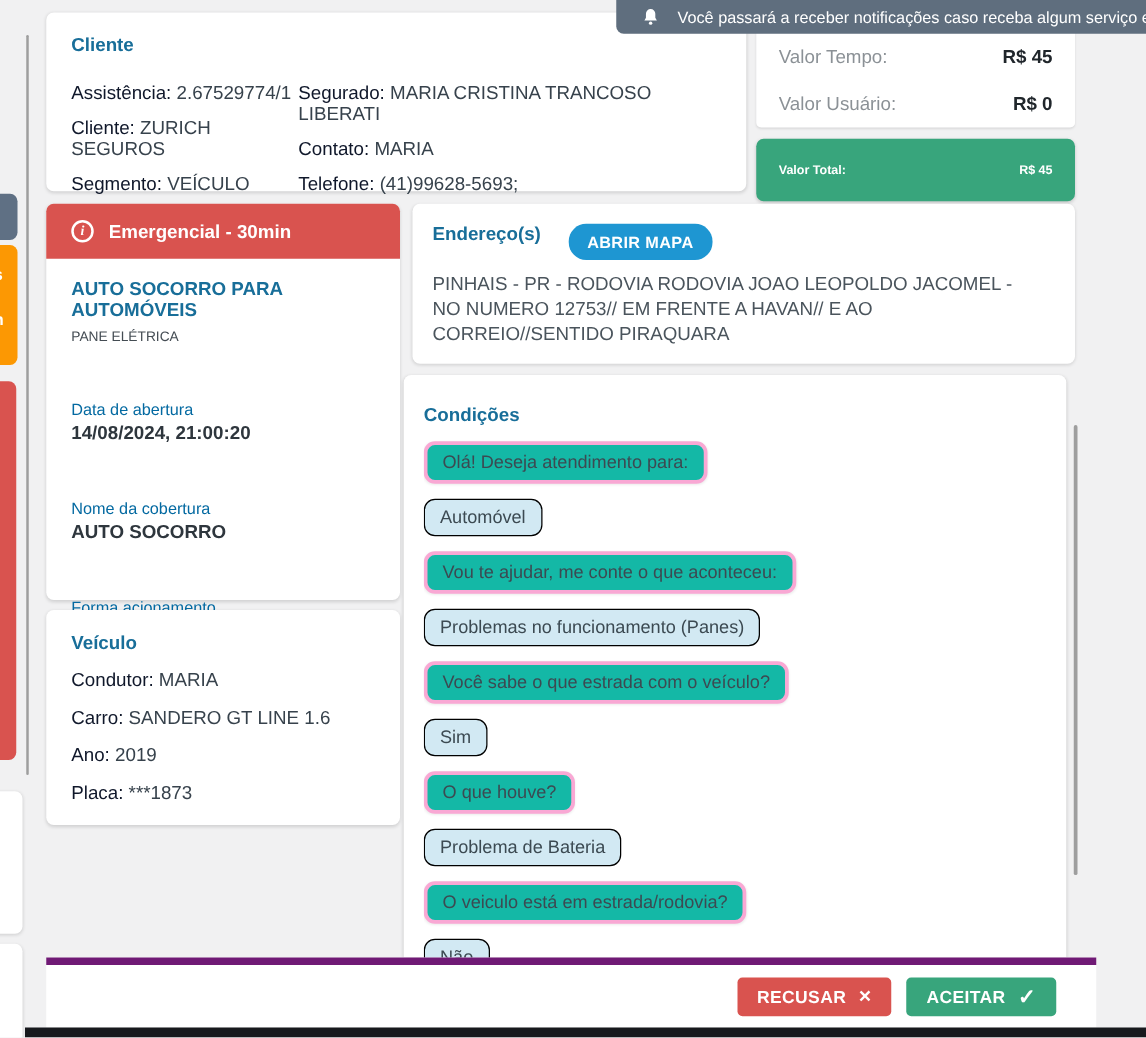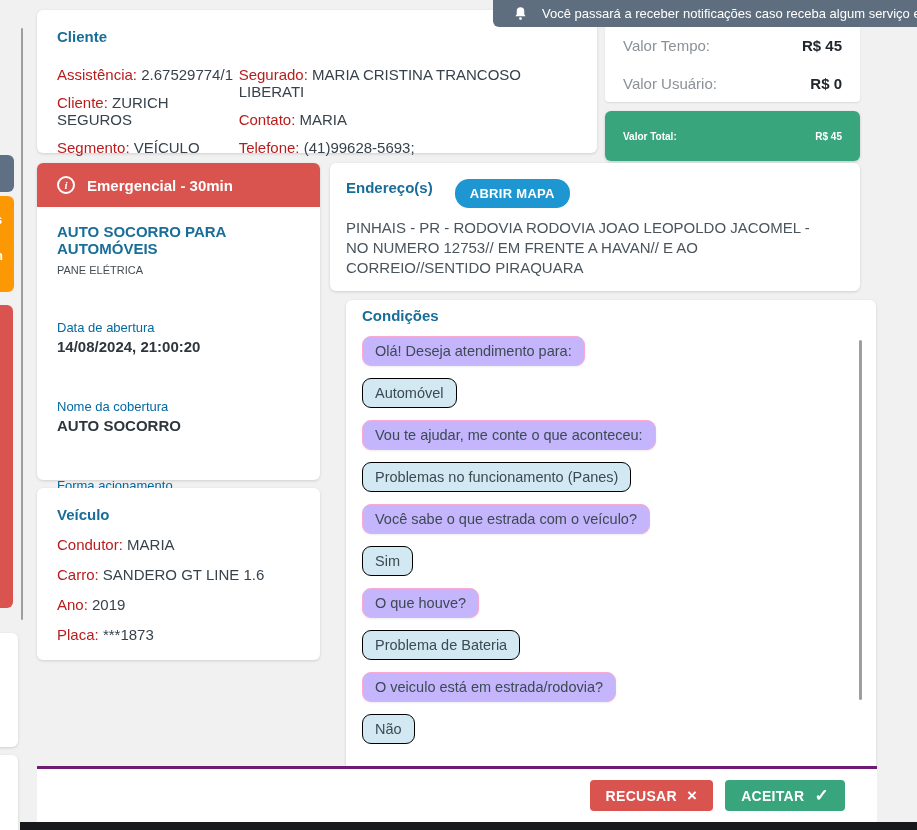--- a/index.html
+++ b/index.html
@@ -28,21 +28,21 @@
     background:#fff; border-radius:6px;
     box-shadow:0 1px 3px rgba(0,0,0,.14);
   }
   .title-blue { color:#186e99; font-weight:bold; font-size:15px; }
 
   
   .cliente { left:37px; top:10px; width:560px; height:143px; padding:18px 20px; }
   .cliente .cols { display:flex; margin-top:10px; }
   .cliente .col1 { width:189px; }
   .cliente .field { font-size:15px; margin-top:11px; color:#3d474f; }
-  .field .lbl { color:#b91c1c; }
+  .field .lbl { color:#0f172a; }
   .field .val { color:#37424c;margin-top:12px; }
   .link { color:#2a9fd8; }
 
   
   .valores { left:605px; top:26px; width:255px; }
   .valores .vrow {
     display:flex; justify-content:space-between; align-items:center;
     padding:0 18px; height:38px; background:#fff; font-size:15px;
   }
   .valores .vrow .lbl { color:#8b9196; }
@@ -83,34 +83,34 @@
   .endereco { left:330px; top:163px; width:530px; height:128px; padding:16px 16px; }
   .endereco .hdr-row { display:flex; gap:22px; }
   .btn-mapa {
     background:#1e96d2; color:#fff; border:none; font-weight:bold;
     font-size:13px; padding:7px 15px; border-radius:14px; cursor:pointer;
     font-family:"Liberation Sans", sans-serif; letter-spacing:.3px;
   }
   .endereco .addr { font-size:15px; color:#4a545c; margin-top:10px; line-height:20px; width:470px; }
 
   
-  .condicoes { left:346px; top:300px; width:530px; height:466px; padding:7px 16px; border-radius:6px 6px 0 0; }
+  .condicoes { left:323px; top:300px; width:530px; height:466px; padding:24px 16px; border-radius:6px 6px 0 0; }
   .bubble {
     display:inline-block; clear:both; float:left;
     font-size:14.5px; color:#3c4a52;
     padding:6px 12px; border-radius:9px; margin-top:12px;
   }
-  .bubble.q { background:#c4b5fd; border:1px solid #f9a8d4; box-shadow:0 1px 2px rgba(0,0,0,.08); }
+  .bubble.q { background:#14b8a6; border:3px solid #f9a8d4; box-shadow:0 1px 2px rgba(0,0,0,.08); }
   .bubble.a { background:#d2e9f3; border:1px solid #000000; }
   .bubbles { overflow:hidden; }
 
   
   .footer {
     left:37px; top:766px; width:840px; height:56px; background:#fff;
-    border-top:3px solid #701a75;
+    border-top:6px solid #701a75;
     display:flex; align-items:center; justify-content:flex-end; gap:12px;
     padding-right:32px; z-index:5;
   }
   .btn-action {
     border:none; color:#fff; font-weight:bold; font-size:14px;
     height:31px; padding:0 16px; border-radius:4px; cursor:pointer;
     display:flex; align-items:center; gap:10px; letter-spacing:.3px;
     font-family:"Liberation Sans", sans-serif;
   }
   .btn-recusar { background:#d9534f; }

